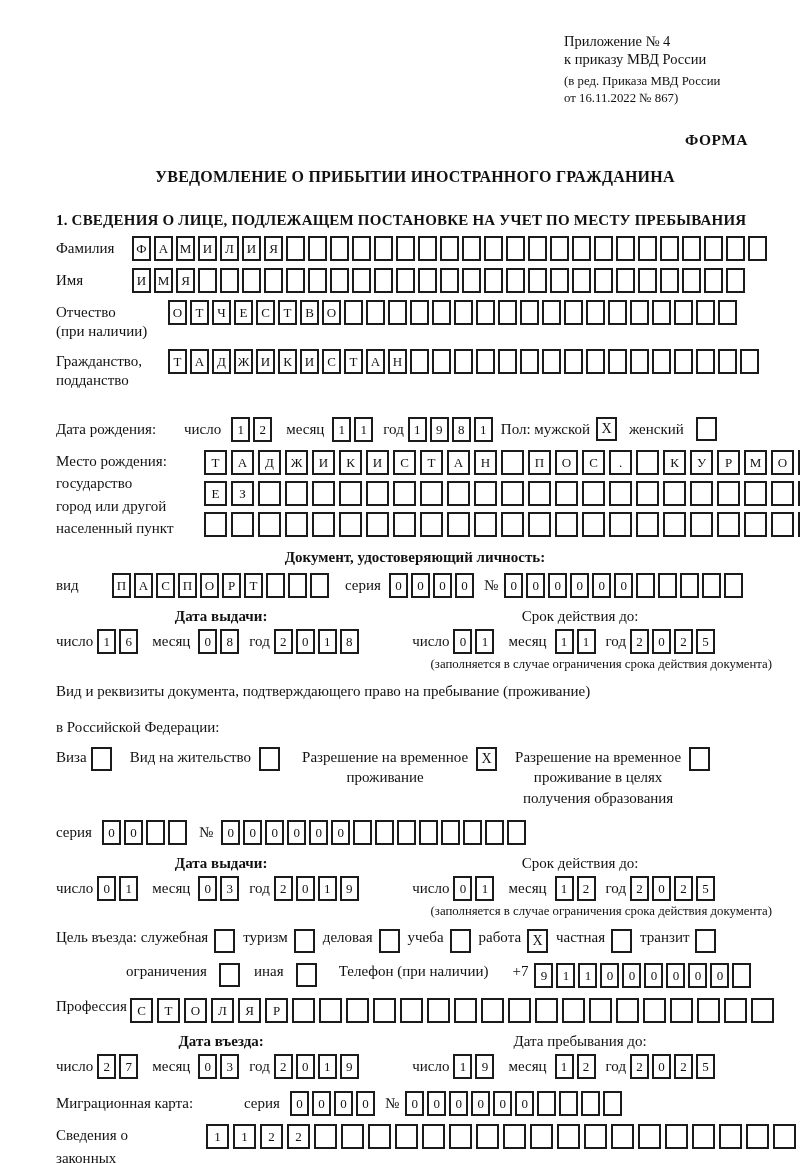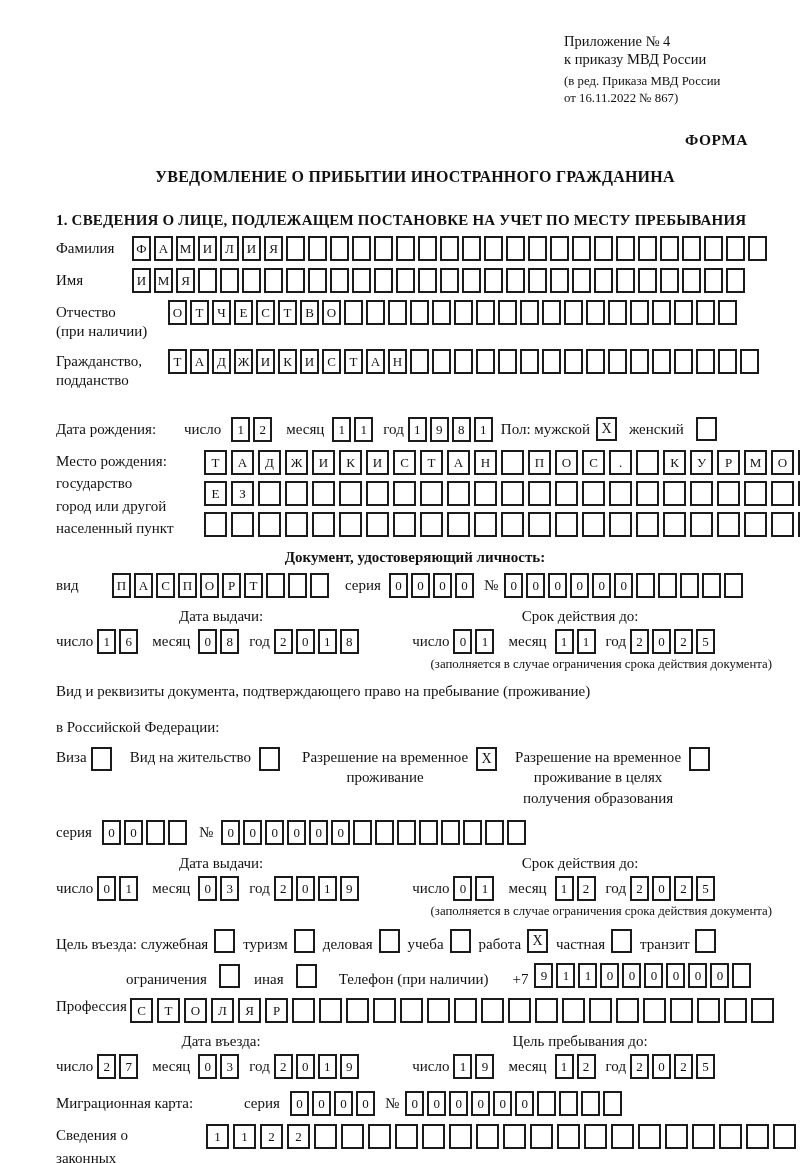--- a/index.html
+++ b/index.html
@@ -16,37 +16,37 @@
   .frow{display:flex;align-items:flex-start;margin-top:7px;}
   .flabel{flex:none;font-size:15px;padding-top:3px;line-height:1.3;}
   .w76{width:76px;}.w112{width:112px;}
   .boxes{display:flex;gap:3px;flex:none;}
   .cell{box-sizing:border-box;width:19px;height:25px;border:2px solid #1b1b1b;font-size:13px;line-height:21px;text-align:center;flex:none;background:#fff;}
   .lg{gap:4px;}
   .lg .cell{width:23px;}
   .chk{box-sizing:border-box;display:inline-block;width:21px;height:24px;border:2px solid #1b1b1b;font-size:14px;line-height:20px;text-align:center;vertical-align:middle;background:#fff;}
   .lbl{font-size:15px;}
   .dhead{display:flex;font-size:15px;margin-top:10px;}
-  .dhead .h-l{width:46%;text-align:center;}
+  .dhead .h-l{width:46%;text-align:center;font-weight:bold;}
   .dhead .h-r{width:54%;text-align:center;}
   .daterow{display:flex;margin-top:4px;align-items:center;}
   .daterow .half-l{width:46%;display:flex;align-items:center;}
   .daterow .half-r{width:54%;display:flex;align-items:center;padding-left:26px;box-sizing:border-box;}
   .note{font-size:12.8px;text-align:right;margin-top:3px;padding-right:2px;}
   .plain{font-size:15px;margin-top:9px;line-height:1.35;}
   
   .multirow{display:flex;margin-top:8px;}
   .mlabels{flex:none;font-size:15px;line-height:1.5;}
   .mboxes{display:flex;flex-direction:column;gap:6px;}
   
   .optrow{display:flex;align-items:flex-start;margin-top:10px;font-size:15px;}
   .opt{display:flex;align-items:flex-start;}
   .opt .txt{line-height:1.35;text-align:center;}
   .opt .chk{margin-left:8px;}
-  .inlineopts{display:flex;align-items:flex-end;flex-wrap:nowrap;font-size:15px;margin-top:10px;}
+  .inlineopts{display:flex;align-items:flex-start;flex-wrap:nowrap;font-size:15px;margin-top:10px;}
   .inlineopts .chk{margin:0 8px 0 6px;}
   .center-bold{font-weight:bold;text-align:center;font-size:15px;margin-top:9px;}
 </style>
 </head>
 <body>
 
 <div class="page">
 
   <div class="annex">
     <div>Приложение № 4</div>
@@ -560,21 +560,21 @@
         <span class="cell"></span>
         <span class="cell"></span>
         <span class="cell"></span>
         <span class="cell"></span>
         <span class="cell"></span>
       </span>
   </div>
 
   <div class="dhead">
     <div class="h-l">Дата въезда:</div>
-    <div class="h-r">Цель пребывания до:</div>
+    <div class="h-r">Дата пребывания до:</div>
   </div>
   <div class="daterow">
     <div class="half-l">
       <span class="lbl">число</span>
       <span class="boxes" style="margin-left:4px;">
           <span class="cell">2</span>
           <span class="cell">7</span>
         </span>
       <span class="lbl" style="margin:0 8px 0 14px;">месяц</span>
       <span class="boxes">

